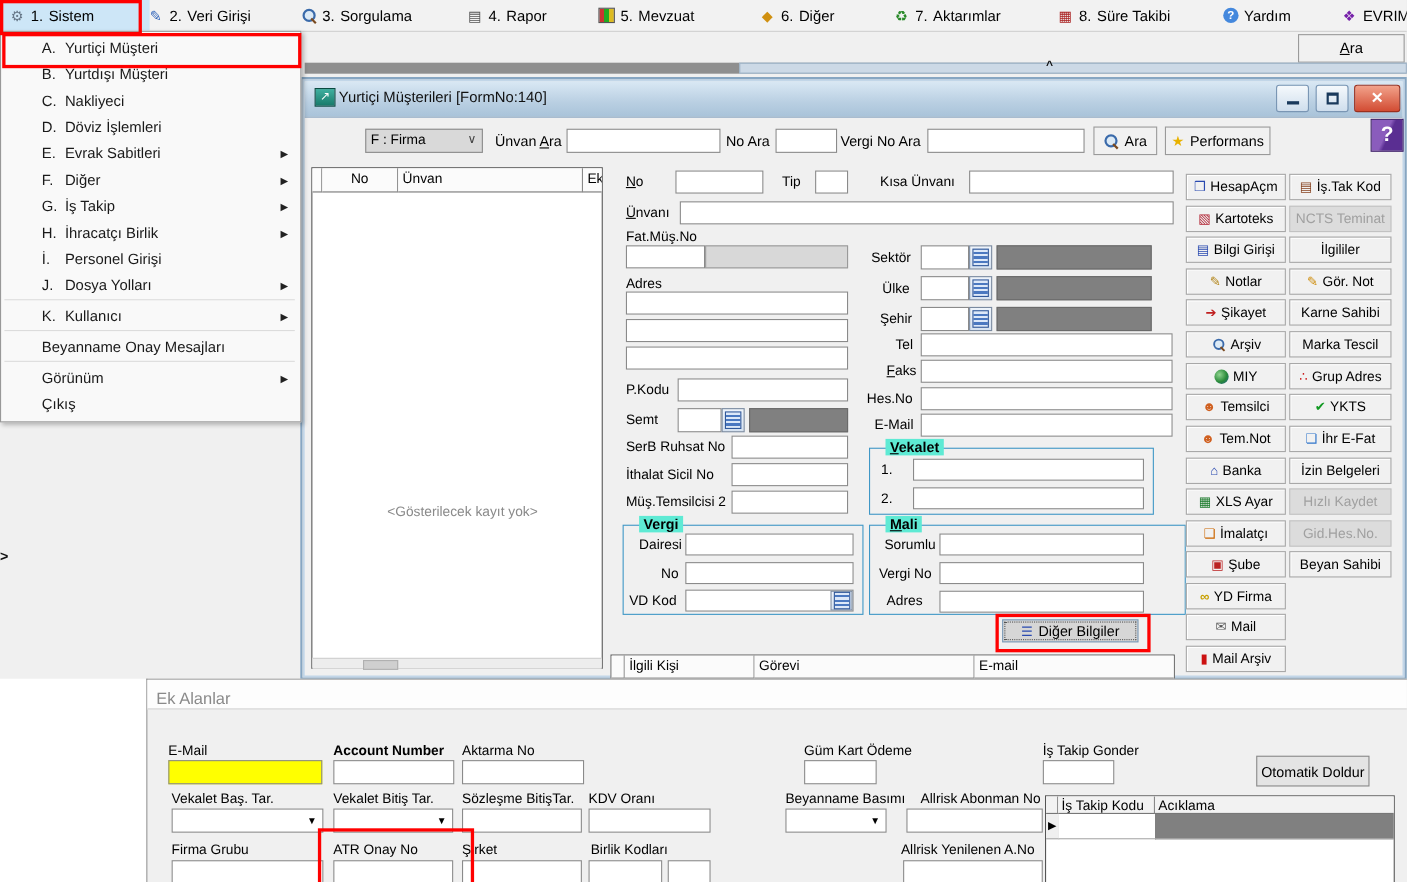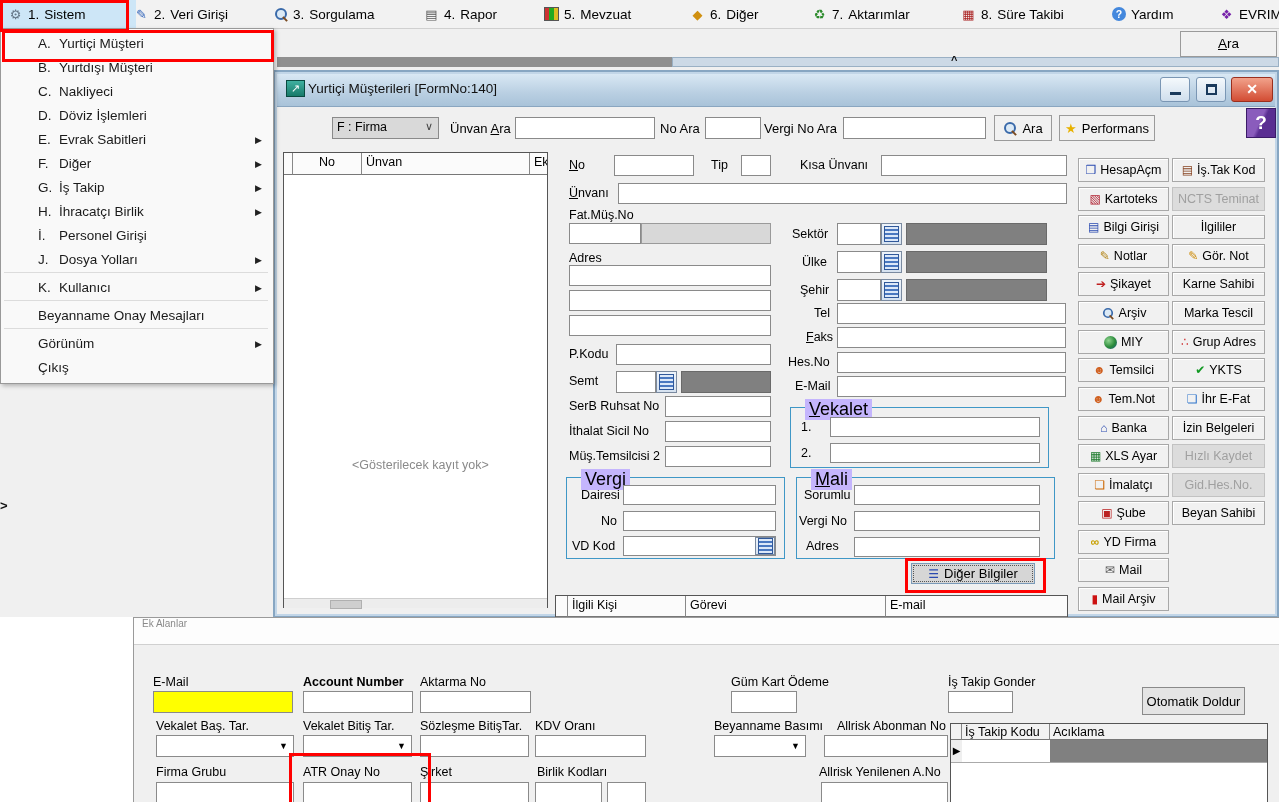--- a/index.html
+++ b/index.html
@@ -48,21 +48,21 @@
   .bw i{display:block;width:13px;height:14px;background:repeating-linear-gradient(180deg,#dce8f8 0 2px,#4a78c0 2px 4px);border:1px solid #30589a;}
   
   .mg{position:relative;display:inline-block;width:14px;height:14px;}
   .mg::before{content:"";position:absolute;left:1px;top:1px;width:8px;height:8px;border:2px solid #3a6aaa;border-radius:50%;background:#dceaf6;}
   .mg::after{content:"";position:absolute;right:0;bottom:1px;width:6px;height:2px;background:#7a4a20;transform:rotate(45deg);}
   .globe{display:inline-block;width:13px;height:13px;border-radius:50%;background:radial-gradient(circle at 35% 35%,#8fd48f,#2a8a3a 55%,#1a5a8a);}
   .books{display:inline-block;width:13px;height:12px;background:linear-gradient(90deg,#c33 0 33%,#2a2 33% 66%,#db2 66%);border:1px solid #555;}
   .qb{display:inline-block;width:14px;height:14px;border-radius:50%;background:#4488dd;color:#fff;font-weight:bold;font-size:10.5px;text-align:center;line-height:14px;}
   
   .grp{position:absolute;box-sizing:border-box;border:1px solid #3f97c6;}
-  .grp .gt{position:absolute;top:-9px;left:14px;background:#c4b5fd;padding:0 4px;font-size:18px;white-space:nowrap;}
+  .grp .gt{position:absolute;top:-9px;left:14px;background:#5eead4;padding:0 4px;font-size:13px;white-space:nowrap;font-weight:bold;}
   
   .grid{position:absolute;box-sizing:border-box;background:#fff;border:1px solid #555;}
   .gh{position:absolute;box-sizing:border-box;border-right:1px solid #888;border-bottom:1px solid #777;background:#fbfbfb;font-size:12.5px;padding:2px 4px;white-space:nowrap;overflow:hidden;}
   
   .sb{position:absolute;box-sizing:border-box;height:24px;background:#f1f1f1;border:1px solid #a8a8a8;box-shadow:inset 1px 1px 0 #fff;display:flex;align-items:center;justify-content:center;gap:4px;font-size:12.5px;white-space:nowrap;}
   .sb.dis{background:#dcdcdc;color:#a0a0a0;border-color:#c2c2c2;box-shadow:none;}
   .sb .si{font-size:12px;line-height:13px;}
   
   .ekpanel{position:absolute;left:133px;top:617px;width:1146px;height:185px;background:#f0f0f0;border-top:1px solid #9a9a9a;border-left:1px solid #9a9a9a;z-index:20;}
   .ektitle{position:absolute;left:0;top:0;width:100%;height:26px;background:#fdfdfd;border-bottom:1px solid #d0d0d0;}
@@ -197,21 +197,21 @@
   <input class="tb" style="left: 837px; top: 376px; width: 229px; height: 21px;">
 
   <div class="grp" style="left:790px;top:407px;width:259px;height:61px;">
     <span class="gt"><u>V</u><span>ekalet</span></span>
   </div>
   <div class="lb" style="left:801px;top:420px;">1.</div>
   <input class="tb" style="left: 830px; top: 417px; width: 210px; height: 20px;">
   <div class="lb" style="left:801px;top:446px;">2.</div>
   <input class="tb" style="left: 830px; top: 443px; width: 210px; height: 20px;">
 
-  <div class="grp" style="left:790px;top:477px;width:259px;height:82px;margin-left:6px;">
+  <div class="grp" style="left:790px;top:477px;width:288px;height:82px;">
     <span class="gt"><u>M</u><span>ali</span></span>
   </div>
   <div class="lb" style="left:804px;top:488px;">Sorumlu</div>
   <input class="tb" style="left: 854px; top: 485px; width: 186px; height: 20px;">
   <div class="lb" style="left:799px;top:514px;">Vergi No</div>
   <input class="tb" style="left: 854px; top: 511px; width: 186px; height: 20px;">
   <div class="lb" style="left:806px;top:539px;">Adres</div>
   <input class="tb" style="left: 854px; top: 537px; width: 186px; height: 20px;">
 
   <div class="toolbtn" style="left:911px;top:563px;width:124px;height:21px;background:#d6d6d6;border:1px solid #7a9ab8;outline:1px dotted #555;outline-offset:-3px;">
@@ -333,21 +333,21 @@
     </div>
   <div class="sb" style="left:1172px;top:501px;width:93px;">
       <span>Beyan Sahibi</span>
     </div>
 
   <div class="ab" style="left:0;top:617px;width:133px;height:185px;background:#fff;"></div>
   <div class="ab" style="left:0;top:498px;width:10px;height:18px;font-weight:bold;font-size:13px;color:#111;"><span>&gt;</span></div>
 
   <div class="ekpanel">
     <div class="ektitle">
-      <span class="ab" style="left:8px;top:0;font-size:10px;color:#8a8a8a;">Ek Alanlar</span>
+      <span class="ab" style="left:8px;top:9px;font-size:15px;color:#8a8a8a;">Ek Alanlar</span>
     </div>
 
     <div class="lb" style="left:19px;top:57px;">E-Mail</div>
     <input class="tb" style="left: 19px; top: 73px; width: 140px; height: 22px; background: rgb(255, 255, 0);">
     <div class="lb" style="left:169px;top:57px;font-weight:bold;">Account Number</div>
     <input class="tb" style="left: 169px; top: 73px; width: 110px; height: 22px;">
     <div class="lb" style="left:286px;top:57px;">Aktarma No</div>
     <input class="tb" style="left: 286px; top: 73px; width: 111px; height: 22px;">
     <div class="lb" style="left:597px;top:57px;">Güm Kart Ödeme</div>
     <input class="tb" style="left: 597px; top: 73px; width: 66px; height: 22px;">

